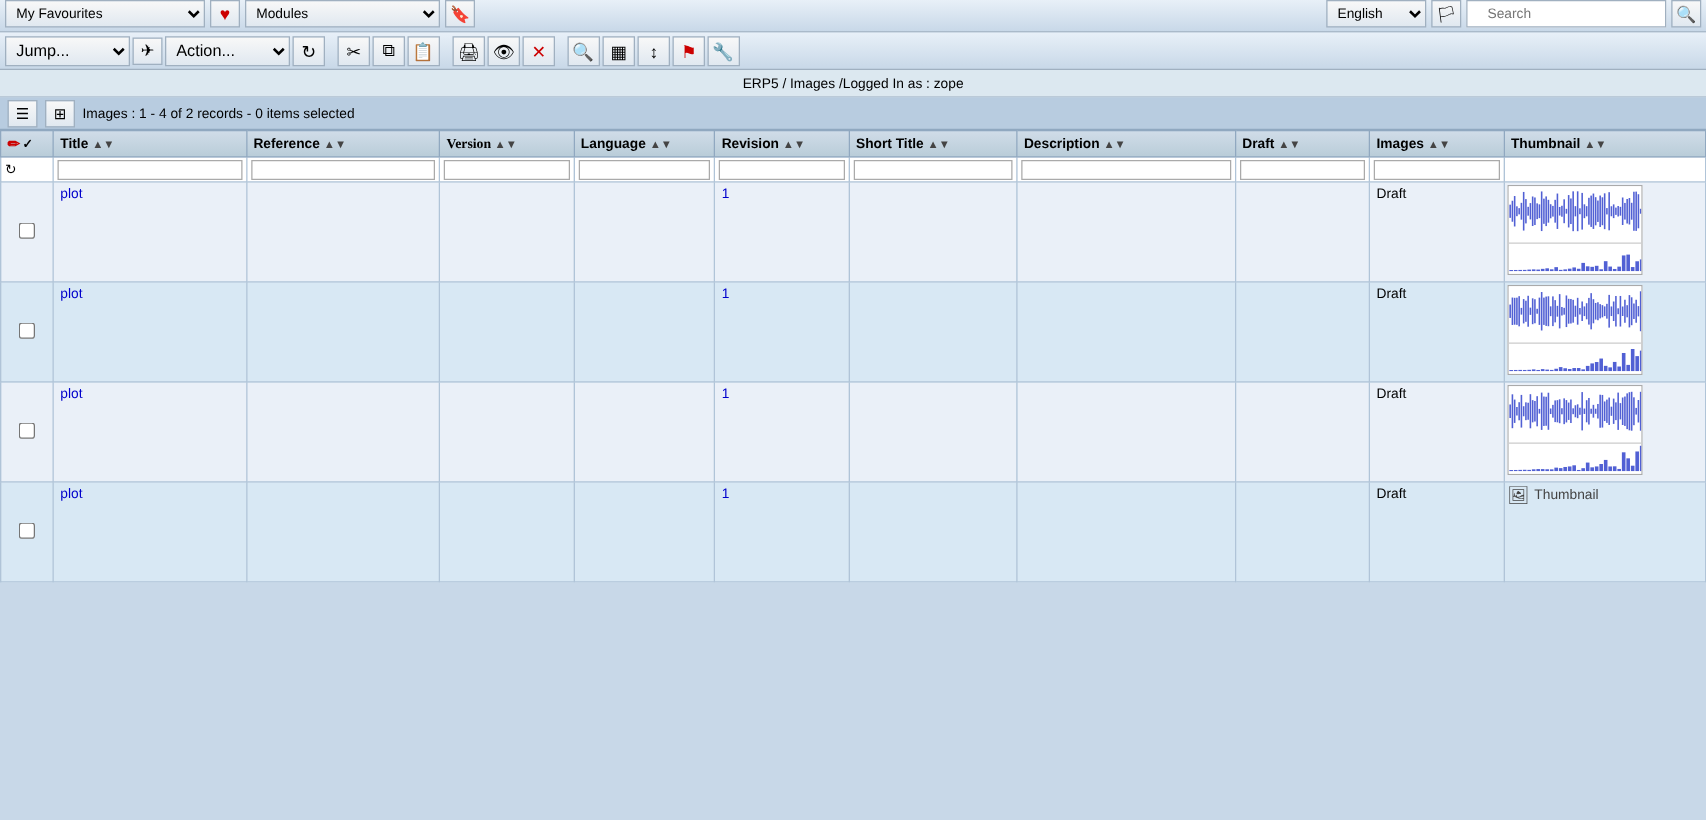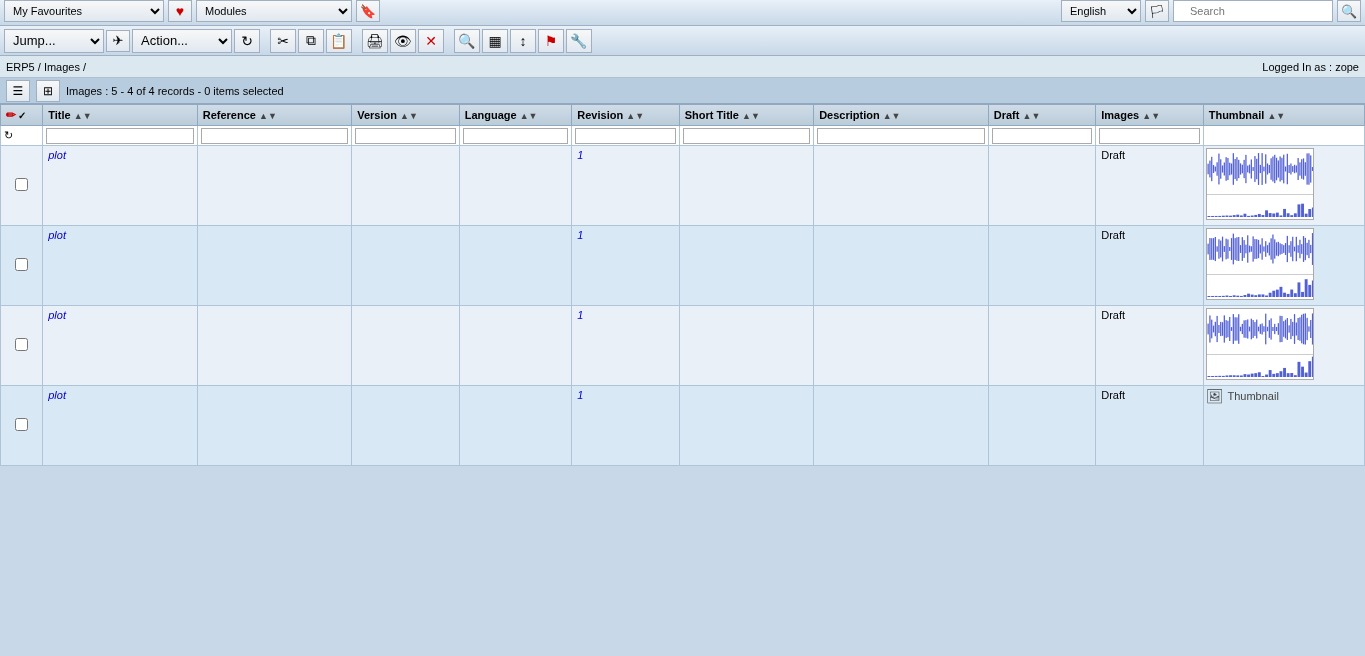--- a/index.html
+++ b/index.html
@@ -84,21 +84,21 @@
       display: flex; align-items: center; justify-content: center;
       font-size: 14px;
     }
     .toolbar-sep {
       width: 6px;
     }
 
     
     .breadcrumb {
       display: flex;
-      justify-content: space-between;
+      justify-content: center;
       align-items: center;
       background: #dce8f0;
       padding: 2px 6px;
       font-size: 11px;
       border-bottom: 1px solid #b0c0d0;
       height: 22px;
     }
 
     
     .list-info-bar {
@@ -149,21 +149,21 @@
       width: 20px;
       vertical-align: middle;
       text-align: center;
       height: 80px;
     }
     .data-table tbody td.thumb-cell {
       width: 120px;
       vertical-align: top;
       padding: 2px;
     }
-    .link-blue { color: #0000cc; text-decoration: none; font-style: italic; }
+    .link-blue { color: #0000cc; text-decoration: none; }
 
     
     .thumb-container {
       width: 108px;
       background: white;
       border: 1px solid #aaa;
     }
     .thumb-top {
       height: 45px;
       background: white;
@@ -190,21 +190,21 @@
       height: 16px;
       font-size: 10px;
       border: 1px solid #aaa;
       padding: 0 2px;
     }
 
     
     .check-col { width: 20px; }
     .title-col { width: 115px; }
     .ref-col { width: 115px; }
-    .ver-col { width: 80px; }
+    .ver-col { width: 80px; font-family: Liberation Serif, serif; }
     .lang-col { width: 80px; }
     .rev-col { width: 80px; }
     .short-col { width: 100px; }
     .desc-col { width: 130px; }
     .idx-col { width: 80px; }
     .state-col { width: 80px; }
     .thumb-col { width: 120px; }
   </style>
 </head>
 <body>
@@ -256,21 +256,21 @@
 <div class="breadcrumb">
   <span>ERP5 / Images /</span>
   <span>Logged In as : zope</span>
 </div>
 
 <div>
 
   <div class="list-info-bar">
     <button class="icon-btn" style="font-size:12px;">☰</button>
     <button class="icon-btn" style="font-size:12px;">⊞</button>
-    <span>Images : 5 - 4 of 4 records - 0 items selected</span>
+    <span>Images : 1 - 4 of 2 records - 0 items selected</span>
   </div>
 
   <table class="data-table">
     <thead>
       <tr>
         <th class="check-col">
           <div style="display:flex;align-items:center;gap:2px;">
             <span style="color:#cc0000;font-size:12px;">✏</span>
             <span style="font-size:10px;">✓</span>
           </div>

